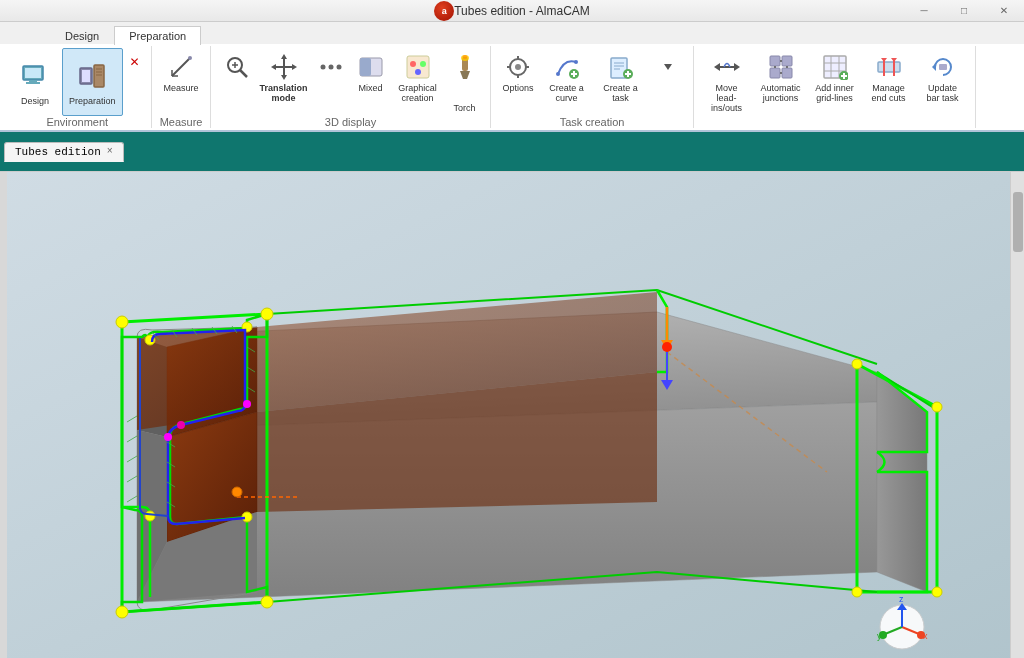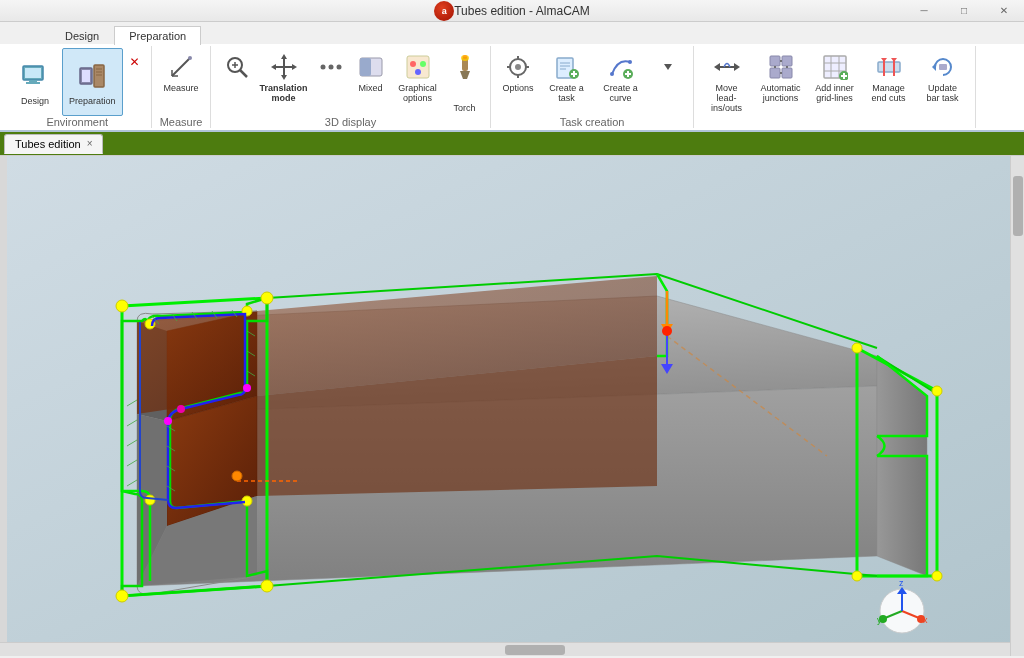--- a/index.html
+++ b/index.html
@@ -139,26 +139,27 @@
       width: 36px;
       height: 36px;
       display: flex;
       align-items: center;
       justify-content: center;
       font-size: 22px;
     }
 
     
     .doc-tab-bar {
-      height: 24px;
-      background: #4d7c0f;
+      height: 40px;
+      background: #0f766e;
       border-bottom: 1px solid #ccc;
       display: flex;
       align-items: center;
       padding-left: 4px;
+      font-family: Liberation Mono, monospace;
     }
     .doc-tab {
       padding: 3px 10px;
       font-size: 11px;
       background: #f5f5f5;
       border: 1px solid #bbb;
       border-bottom: 1px solid #f5f5f5;
       cursor: pointer;
       display: flex;
       align-items: center;
@@ -369,21 +370,21 @@
 
       <div class="ribbon-btn" style="height:68px;justify-content:flex-start;padding-top:4px;">
         <div class="ribbon-icon">
           <svg width="26" height="26" viewBox="0 0 26 26">
             <rect x="2" y="2" width="22" height="22" rx="2" fill="#f8e8d0" stroke="#cc9" stroke-width="1"></rect>
             <circle cx="8" cy="10" r="3" fill="#f66"></circle>
             <circle cx="18" cy="10" r="3" fill="#6f6"></circle>
             <circle cx="13" cy="18" r="3" fill="#66f"></circle>
           </svg>
         </div>
-        <span>Graphical options</span>
+        <span>Graphical creation</span>
       </div>
 
       <div class="ribbon-btn" style="height:68px;justify-content:flex-start;padding-top:4px;gap:24px;">
         <div class="ribbon-icon">
           <svg width="26" height="26" viewBox="0 0 26 26">
             <rect x="10" y="4" width="6" height="14" rx="2" fill="#aa8855"></rect>
             <polygon points="8,18 18,18 15,26 11,26" fill="#887755"></polygon>
             <ellipse cx="13" cy="5" rx="4" ry="3" fill="#ffcc00" opacity="0.8"></ellipse>
             <ellipse cx="13" cy="4" rx="2.5" ry="2" fill="#ff8800" opacity="0.6"></ellipse>
           </svg>
@@ -402,49 +403,49 @@
           <svg width="26" height="26" viewBox="0 0 26 26">
             <circle cx="13" cy="13" r="8" fill="none" stroke="#666" stroke-width="2"></circle>
             <circle cx="13" cy="13" r="3" fill="#888"></circle>
             <line x1="13" y1="2" x2="13" y2="6" stroke="#666" stroke-width="2"></line>
             <line x1="13" y1="20" x2="13" y2="24" stroke="#666" stroke-width="2"></line>
             <line x1="2" y1="13" x2="6" y2="13" stroke="#666" stroke-width="2"></line>
             <line x1="20" y1="13" x2="24" y2="13" stroke="#666" stroke-width="2"></line>
           </svg>
         </div>
         <span>Options</span>
+      </div>
+
+      <div class="ribbon-btn" style="height:68px;justify-content:flex-start;padding-top:4px;">
+        <div class="ribbon-icon">
+          <svg width="26" height="26" viewBox="0 0 26 26">
+            <path d="M4 20 Q10 4 22 8" fill="none" stroke="#5577cc" stroke-width="2"></path>
+            <circle cx="4" cy="20" r="2" fill="#5577cc"></circle>
+            <circle cx="22" cy="8" r="2" fill="#5577cc"></circle>
+            <circle cx="20" cy="20" r="5" fill="#5aad5a"></circle>
+            <line x1="20" y1="17" x2="20" y2="23" stroke="white" stroke-width="2"></line>
+            <line x1="17" y1="20" x2="23" y2="20" stroke="white" stroke-width="2"></line>
+          </svg>
+        </div>
+        <span>Create a curve</span>
       </div>
 
       <div class="ribbon-btn" style="height:68px;justify-content:flex-start;padding-top:4px;">
         <div class="ribbon-icon">
           <svg width="26" height="26" viewBox="0 0 26 26">
             <rect x="3" y="4" width="16" height="20" rx="1" fill="#ddeeff" stroke="#88aacc" stroke-width="1.5"></rect>
             <line x1="6" y1="9" x2="16" y2="9" stroke="#88aacc" stroke-width="1"></line>
             <line x1="6" y1="12" x2="16" y2="12" stroke="#88aacc" stroke-width="1"></line>
             <line x1="6" y1="15" x2="12" y2="15" stroke="#88aacc" stroke-width="1"></line>
             <circle cx="20" cy="20" r="5" fill="#5aad5a"></circle>
             <line x1="20" y1="17" x2="20" y2="23" stroke="white" stroke-width="2"></line>
             <line x1="17" y1="20" x2="23" y2="20" stroke="white" stroke-width="2"></line>
           </svg>
         </div>
         <span>Create a task</span>
-      </div>
-
-      <div class="ribbon-btn" style="height:68px;justify-content:flex-start;padding-top:4px;">
-        <div class="ribbon-icon">
-          <svg width="26" height="26" viewBox="0 0 26 26">
-            <path d="M4 20 Q10 4 22 8" fill="none" stroke="#5577cc" stroke-width="2"></path>
-            <circle cx="4" cy="20" r="2" fill="#5577cc"></circle>
-            <circle cx="22" cy="8" r="2" fill="#5577cc"></circle>
-            <circle cx="20" cy="20" r="5" fill="#5aad5a"></circle>
-            <line x1="20" y1="17" x2="20" y2="23" stroke="white" stroke-width="2"></line>
-            <line x1="17" y1="20" x2="23" y2="20" stroke="white" stroke-width="2"></line>
-          </svg>
-        </div>
-        <span>Create a curve</span>
       </div>
 
       <div class="ribbon-btn" style="height:68px;justify-content:flex-start;padding-top:4px;">
         <div class="ribbon-icon">
           <svg width="16" height="26" viewBox="0 0 16 26">
             <polygon points="4,10 12,10 8,16" fill="#555"></polygon>
           </svg>
         </div>
       </div>
     </div>

